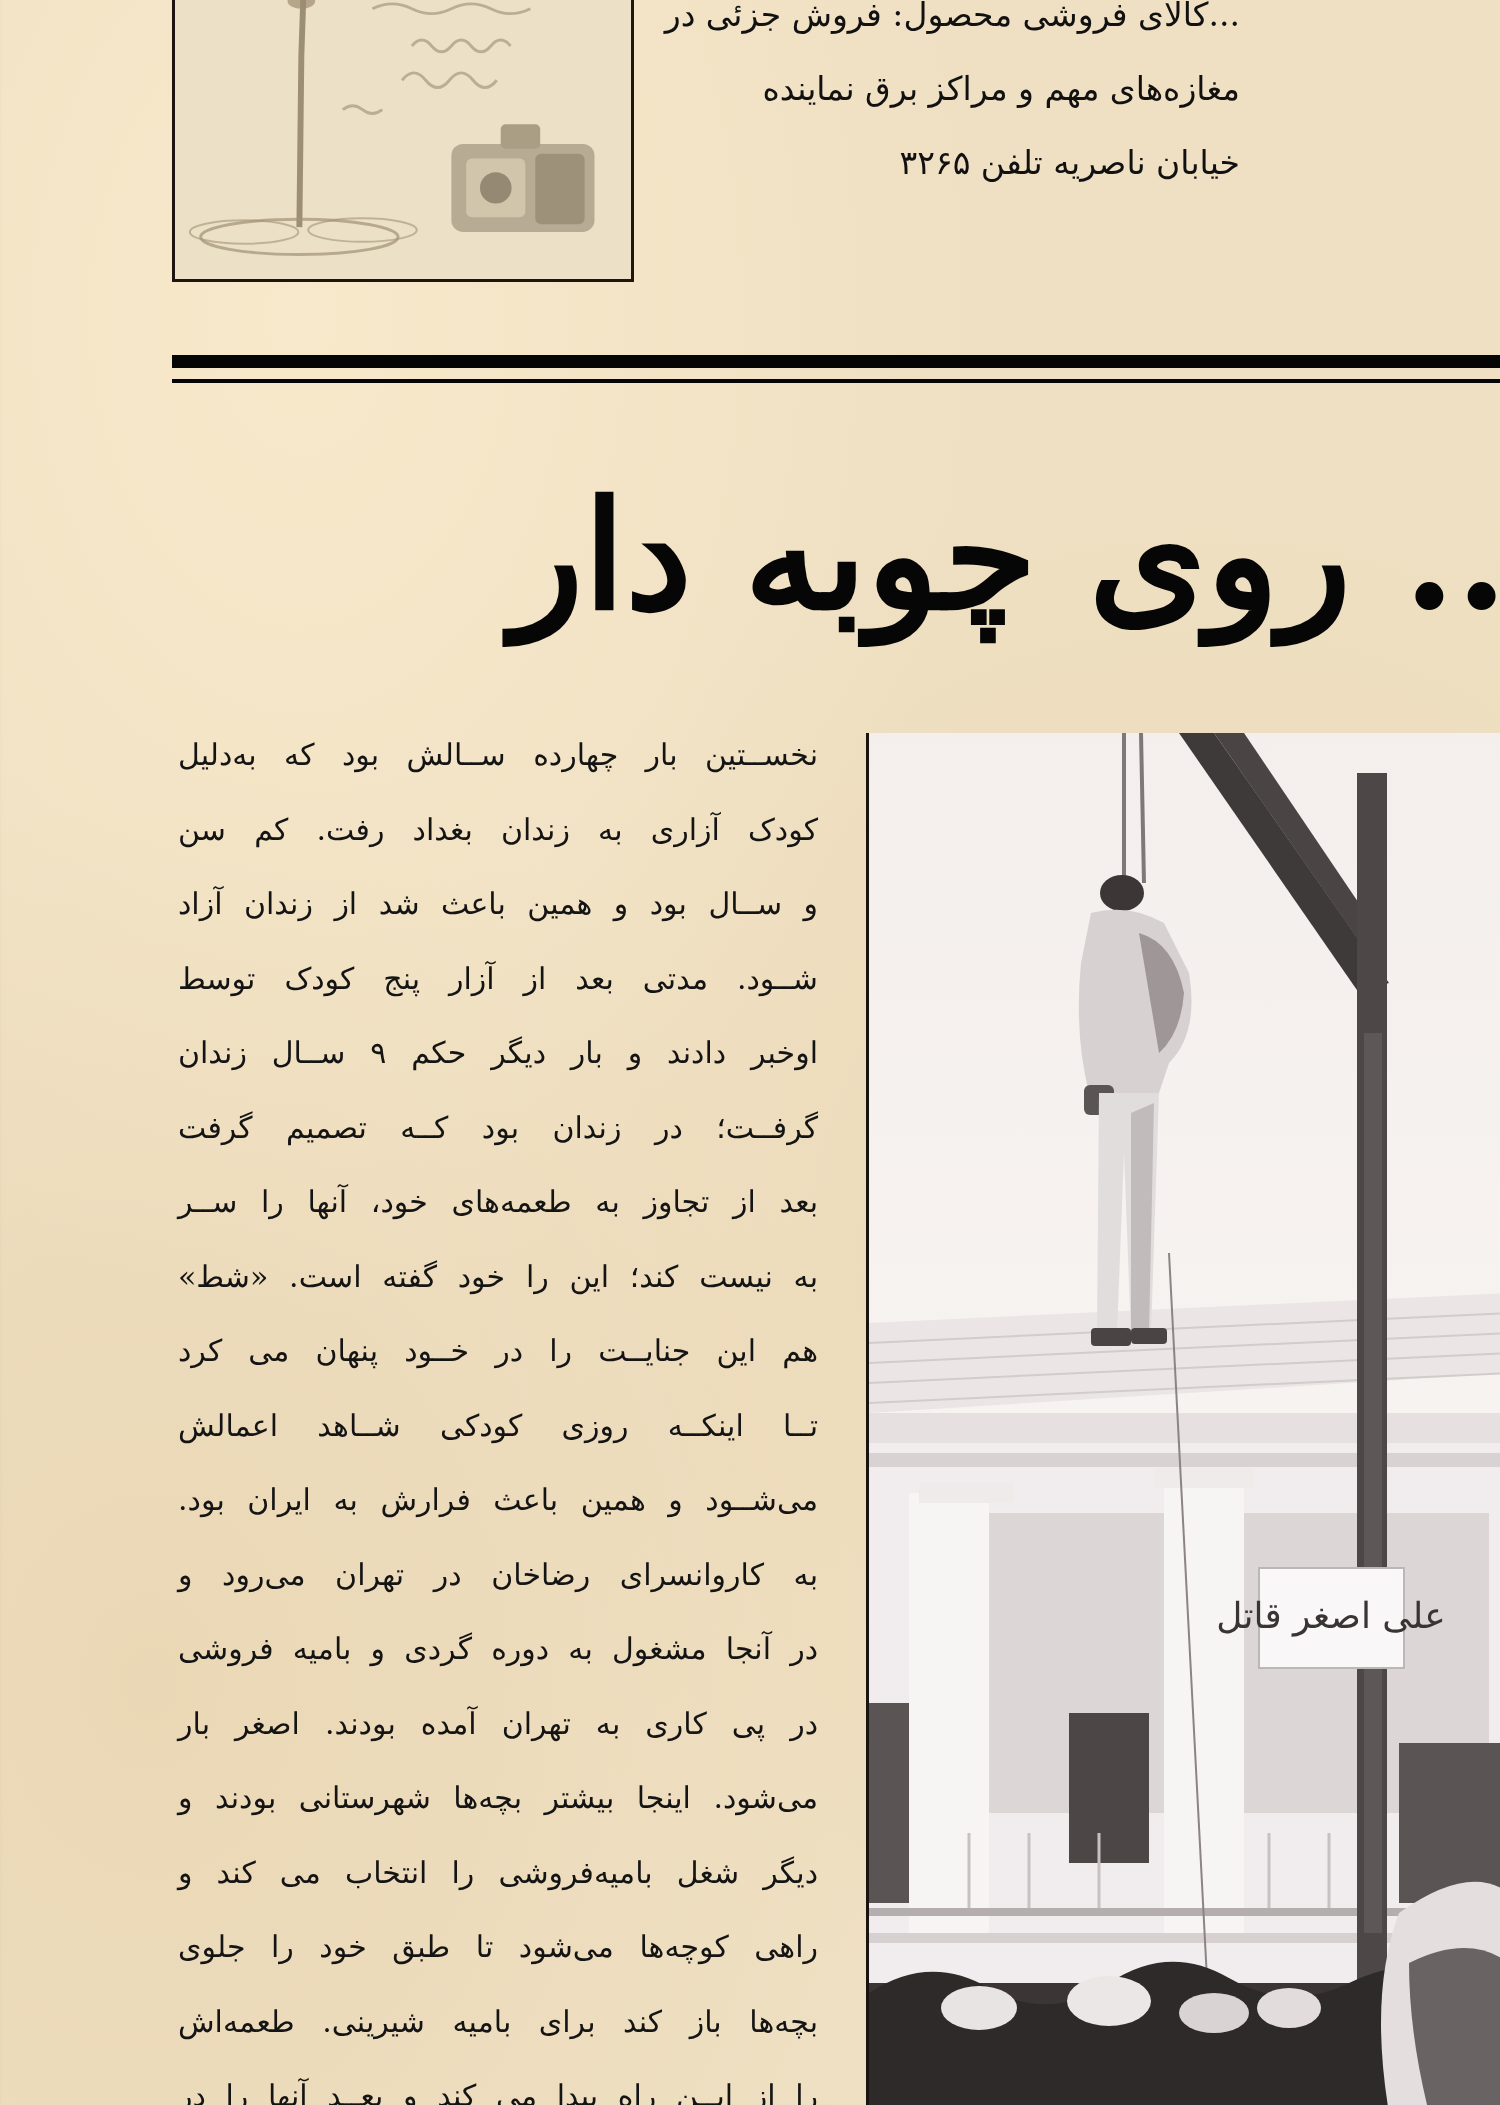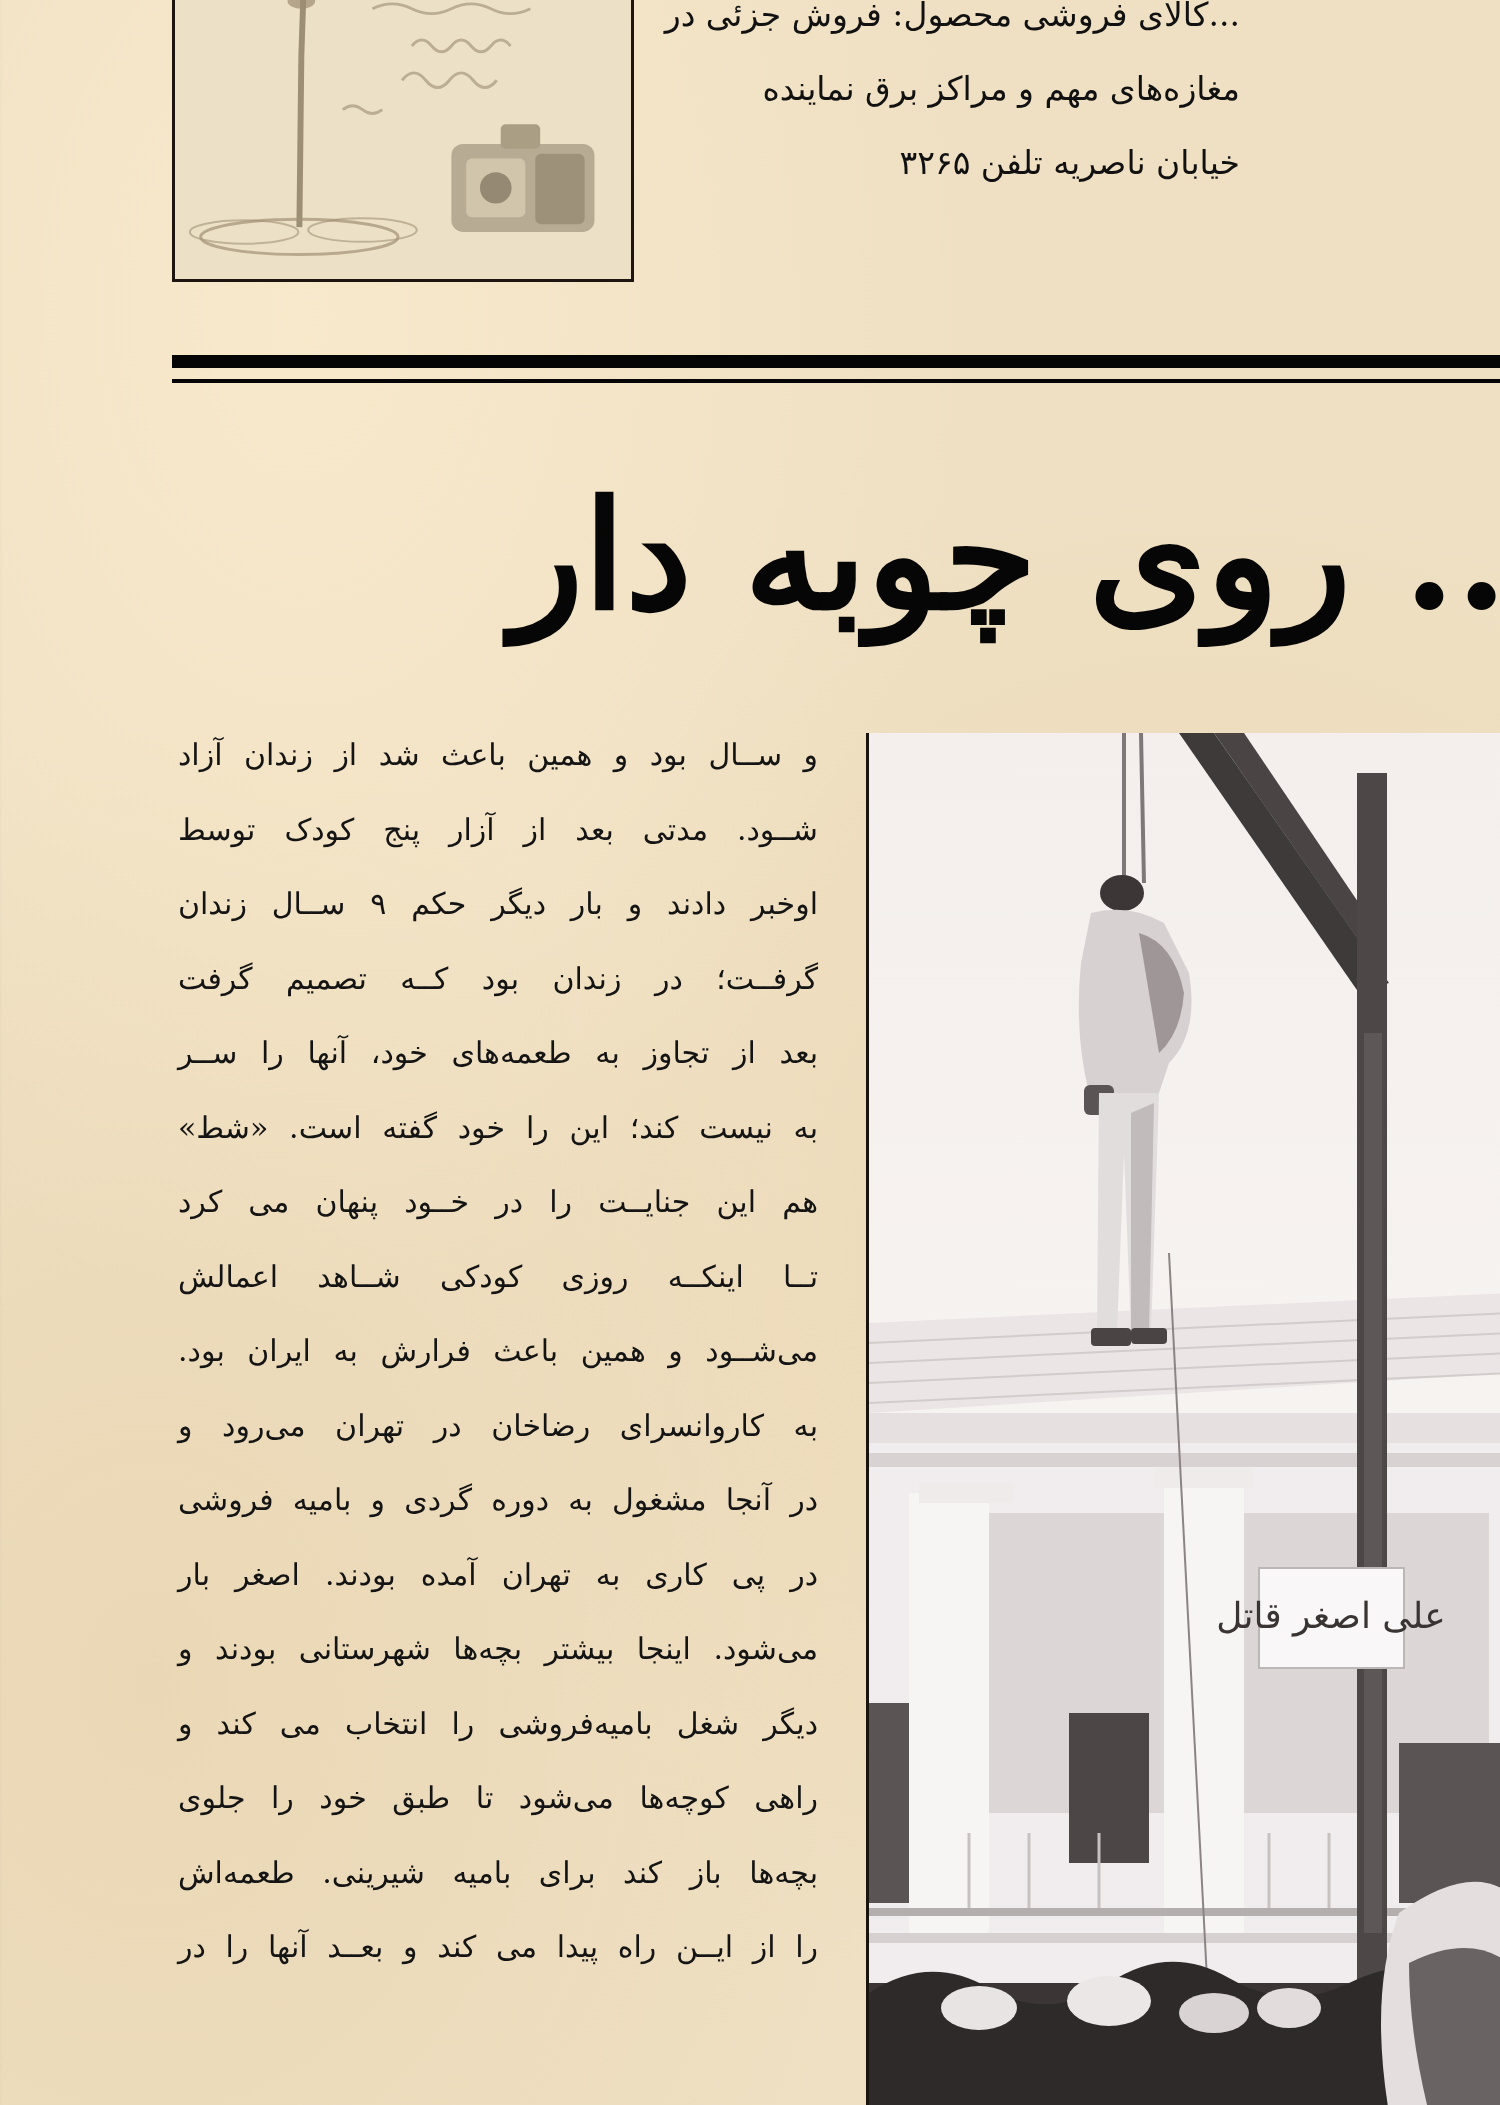--- a/index.html
+++ b/index.html
@@ -156,20 +156,22 @@
   <span class="ad-line">مغازه‌های مهم و مراکز برق نماینده</span>
   <span class="ad-line">خیابان ناصریه تلفن ۳۲۶۵</span>
 </div>
 
 <div class="rule-thick"></div>
 <div class="rule-thin"></div>
 
 <div class="headline">... روی چوبه دار</div>
 
 <div class="body-column">
+  <span class="body-line">نخســتین بار چهارده ســالش بود که به‌دلیل</span>
+  <span class="body-line">کودک آزاری به زندان بغداد رفت. کم سن</span>
   <span class="body-line">و ســال بود و همین باعث شد از زندان آزاد</span>
   <span class="body-line">شــود. مدتی بعد از آزار پنج کودک توسط</span>
   <span class="body-line">اوخبر دادند و بار دیگر حکم ۹ ســال زندان</span>
   <span class="body-line">گرفــت؛ در زندان بود کــه تصمیم گرفت</span>
   <span class="body-line">بعد از تجاوز به طعمه‌های خود، آنها را ســر</span>
   <span class="body-line">به نیست کند؛ این را خود گفته است. «شط»</span>
   <span class="body-line">هم این جنایــت را در خــود پنهان می کرد</span>
   <span class="body-line">تــا اینکــه روزی کودکی شــاهد اعمالش</span>
   <span class="body-line">می‌شــود و همین باعث فرارش به ایران بود.</span>
   <span class="body-line">به کاروانسرای رضاخان در تهران می‌رود و</span>

